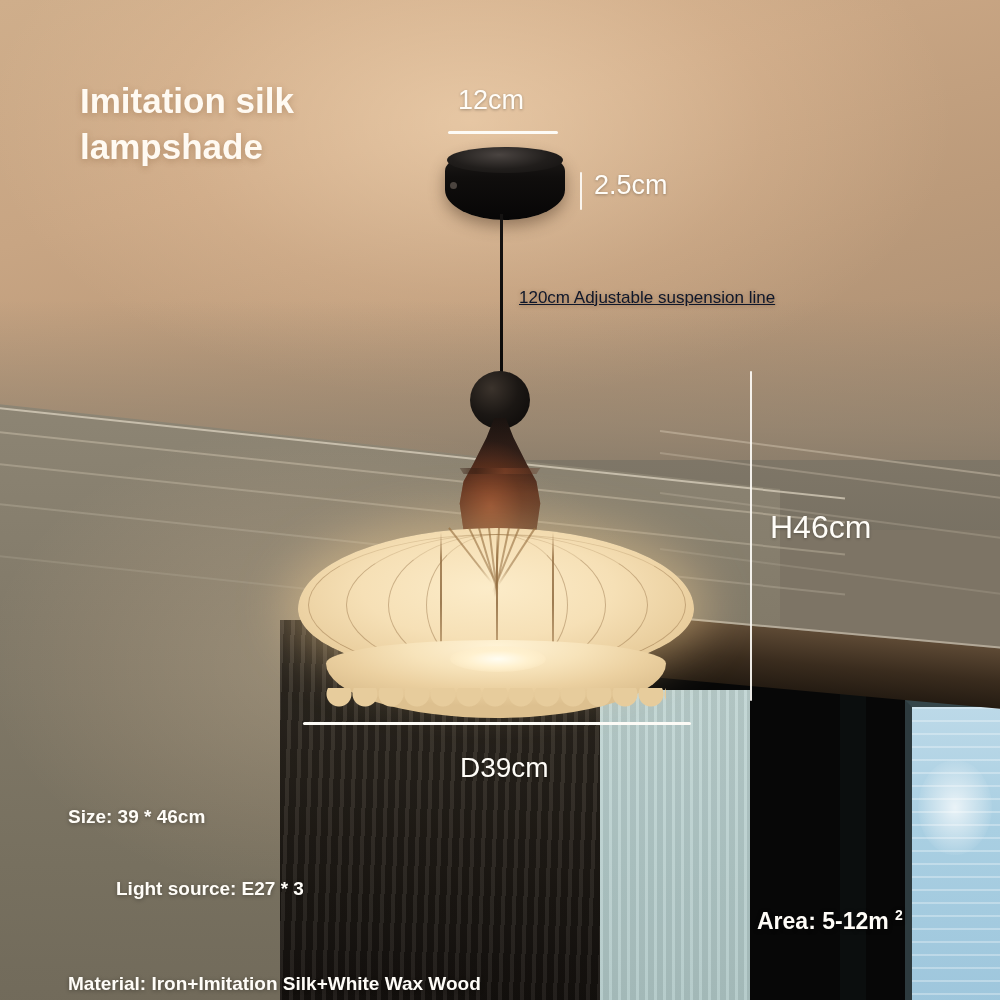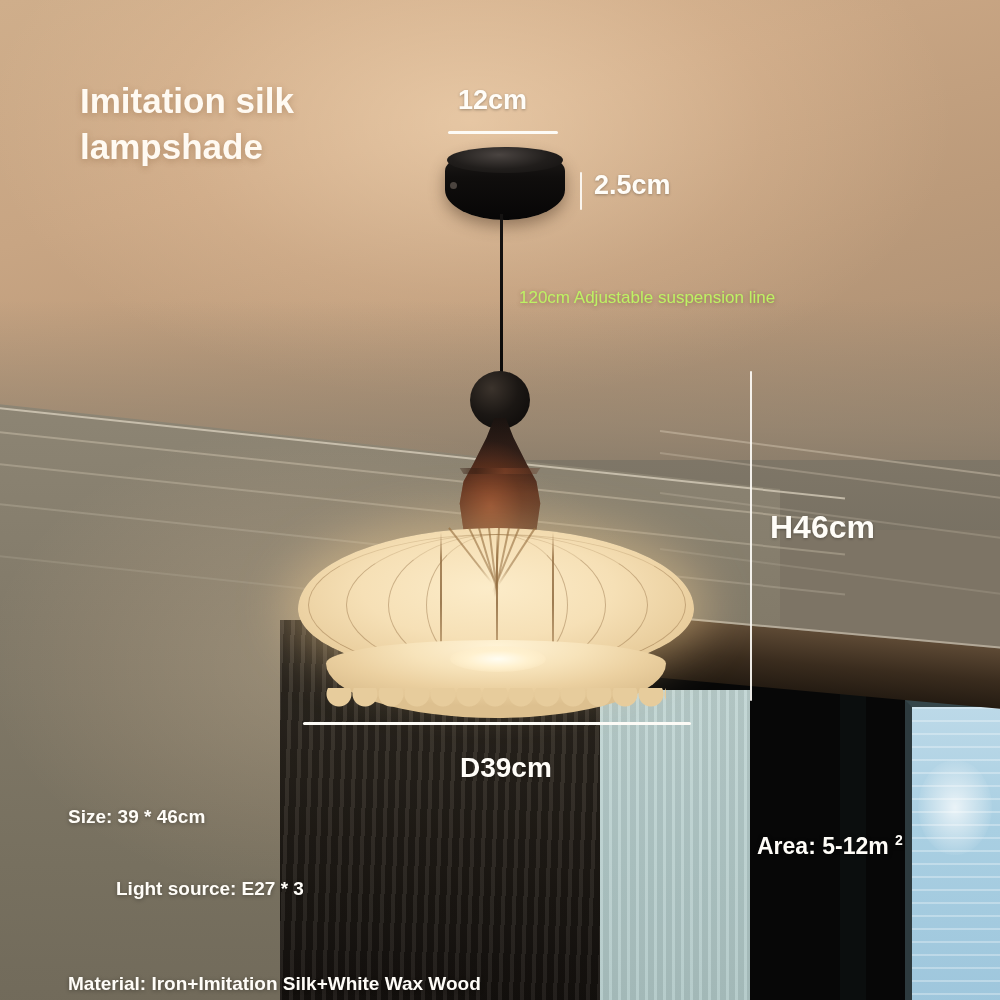--- a/index.html
+++ b/index.html
@@ -260,21 +260,21 @@
     position: absolute;
     width: 3px;
     background: #fdfbf6;
     border-radius: 2px;
   }
   .ann-line-v.thin { width: 2px; background: rgba(253,251,246,0.92); }
 
   .label {
     position: absolute;
     color: #fffdf8;
-    font-weight: bold;
+    font-weight: normal;
     white-space: nowrap;
     text-shadow: 0 1px 3px rgba(0,0,0,0.30);
     text-align: right;
   }
   .title {
     position: absolute;
     left: 80px; top: 78px;
     color: #fffaf2;
     font-weight: bold;
     font-size: 35px;
@@ -282,41 +282,42 @@
     white-space: pre-line;
     text-shadow: 0 2px 6px rgba(120,80,45,0.35);
   }
   .dim-12   { left: 458px; top: 85px;  font-size: 27px; }
   .dim-25   { left: 594px; top: 170px; font-size: 27px; }
   .dim-h46  { left: 770px; top: 509px; font-size: 32px; }
   .dim-d39  { left: 452px; top: 752px; font-size: 28px; margin-left: 8px; }
   .susp {
     position: absolute;
     left: 519px; top: 288px;
-    color: #bef264;
+    color: #0f172a;
     font-size: 17px;
     font-weight: normal;
     white-space: nowrap;
     text-shadow: 0 1px 4px rgba(90,60,35,0.45);
+    text-decoration: underline;
   }
   .spec {
     position: absolute;
     left: 68px;
     color: #fffdf8;
     font-weight: bold;
     font-size: 19px;
     white-space: nowrap;
     text-shadow: 0 1px 4px rgba(0,0,0,0.35);
   }
   .spec.s1 { top: 806px; }
   .spec.s2 { top: 878px; margin-left: 48px; }
   .spec.s3 { top: 949px; margin-top: 24px; }
   .area {
     position: absolute;
-    left: 757px; top: 832px;
+    left: 757px; top: 907px;
     color: #fffdf8;
     font-weight: bold;
     font-size: 23px;
     white-space: nowrap;
     text-shadow: 0 1px 4px rgba(0,0,0,0.5);
   }
   .area sup { font-size: 14px; font-weight: bold; }
 </style>
 </head>
 <body>

